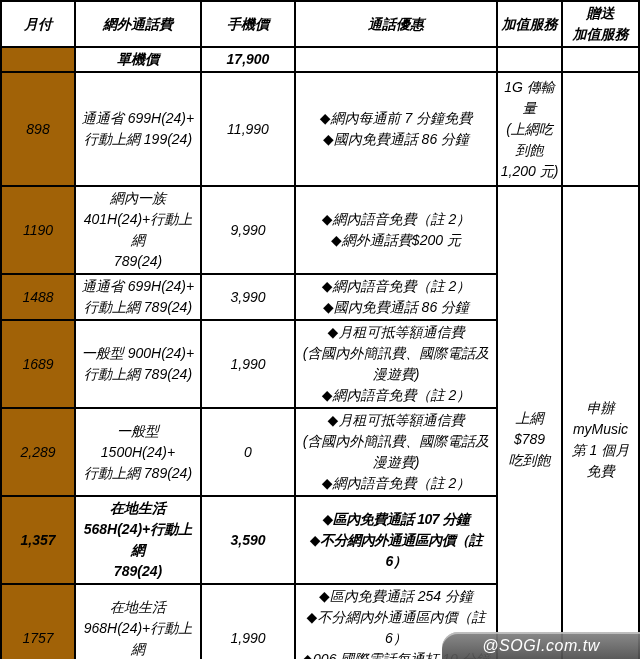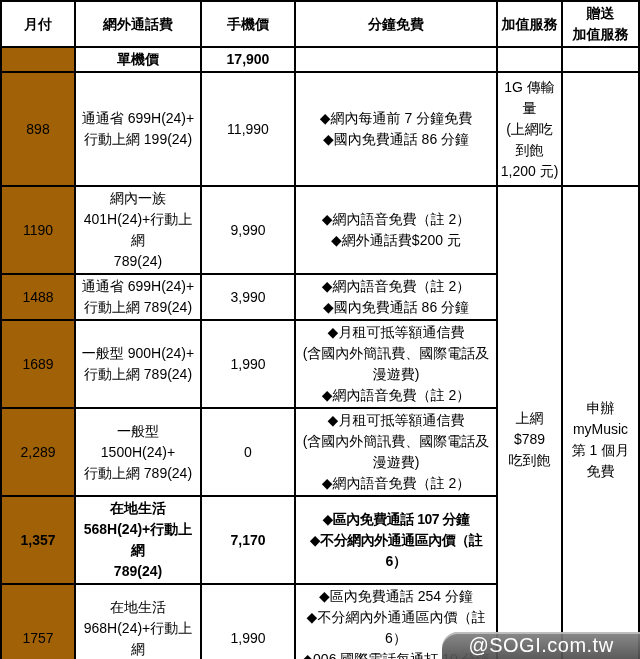--- a/index.html
+++ b/index.html
@@ -1,17 +1,17 @@
 <!DOCTYPE html>
 <html><head>
 <meta charset="utf-8">
 <style>
   html,body{margin:0;padding:0;background:#ffffff;}
   .page{position:relative;width:640px;height:659px;background:#ffffff;overflow:hidden;
-        font-family:"Liberation Sans","DejaVu Sans",sans-serif;color:#000;}
+        font-family:"Liberation Sans","DejaVu Sans",sans-serif;color:#000;font-style:italic;}
   table.plans{position:absolute;left:0;top:0;border-collapse:collapse;table-layout:fixed;width:638px;}
   table.plans td{border:2px solid #000;font-size:14px;line-height:21px;text-align:center;
                  vertical-align:middle;padding:1px 2px;overflow:hidden;}
   .hdr{font-weight:bold;font-size:15px;line-height:20px;padding:1px 0;}
   .gray{background:#a16207;}
   .num{font-size:15px;}
   .plan{font-size:13.5px;padding:1px 0;}
   .benefits{text-align:left;font-size:13px;padding:1px 2px 1px 3px;}
   .netcell{text-align:left;font-size:13px;padding:1px 1px 1px 3px;margin-top:8px;}
   .vascell{text-align:left;font-size:13px;padding:1px 1px 1px 4px;}
@@ -20,42 +20,42 @@
   .tight{letter-spacing:-0.5px;}
   .lh30{line-height:30px;}
   .lh25{line-height:25px;}
   .lh23{line-height:23px;}
   .r1{height:45px;} .r2{height:24px;} .r3{height:114px;} .r4{height:66px;}
   .r5{height:44px;} .r6{height:86px;} .r7{height:86px;} .r8{height:68px;} .r9{height:101px;}
   .watermark{position:absolute;right:0;bottom:0;width:198px;height:27px;
              background:linear-gradient(180deg,rgba(130,130,130,0.93),rgba(78,78,78,0.93));
              border-top-left-radius:16px;box-shadow:inset 0 2px 0 rgba(255,255,255,0.45);
              color:#fff;display:flex;align-items:center;justify-content:center;
-             font-size:20px;letter-spacing:0.5px;}
+             font-size:16px;letter-spacing:0.5px;}
 </style>
 </head>
 <body>
 
 <div class="page">
   <table class="plans">
     <colgroup>
       <col style="width:74px">
         <col style="width:126px">
         <col style="width:94px">
       <col style="width:202px">
         <col style="width:65px">
         <col style="width:77px">
     </colgroup>
 
     <tbody>
         <tr class="r1">
       <td class="hdr">月付</td>
       <td class="hdr">網外通話費</td>
       <td class="hdr">手機價</td>
-      <td class="hdr">分鐘免費</td>
+      <td class="hdr">通話優惠</td>
       <td class="hdr">加值服務</td>
       <td class="hdr preline">贈送
 加值服務</td>
     </tr>
 
     <tr class="r2">
       <td class="gray"></td>
       <td class="bold">單機價</td>
       <td class="bold num">17,900</td>
       <td class="benefits"></td>
@@ -117,21 +117,21 @@
       <td class="benefits preline">◆月租可抵等額通信費
 (含國內外簡訊費、國際電話及漫遊費)
 ◆網內語音免費（註 2）</td>
     </tr>
 
     <tr class="r8">
       <td class="gray num bold">1,357</td>
       <td class="plan preline bold lh23">在地生活
 568H(24)+行動上網
 789(24)</td>
-      <td class="num bold">7,170</td>
+      <td class="num bold">3,590</td>
       <td class="benefits preline bold tight lh23">◆區內免費通話 107 分鐘
 ◆不分網內外通通區內價（註 6）</td>
     </tr>
 
     <tr class="r9">
       <td class="gray num">1757</td>
       <td class="plan preline">在地生活
 968H(24)+行動上網
 789(24)</td>
       <td class="num">1,990</td>

